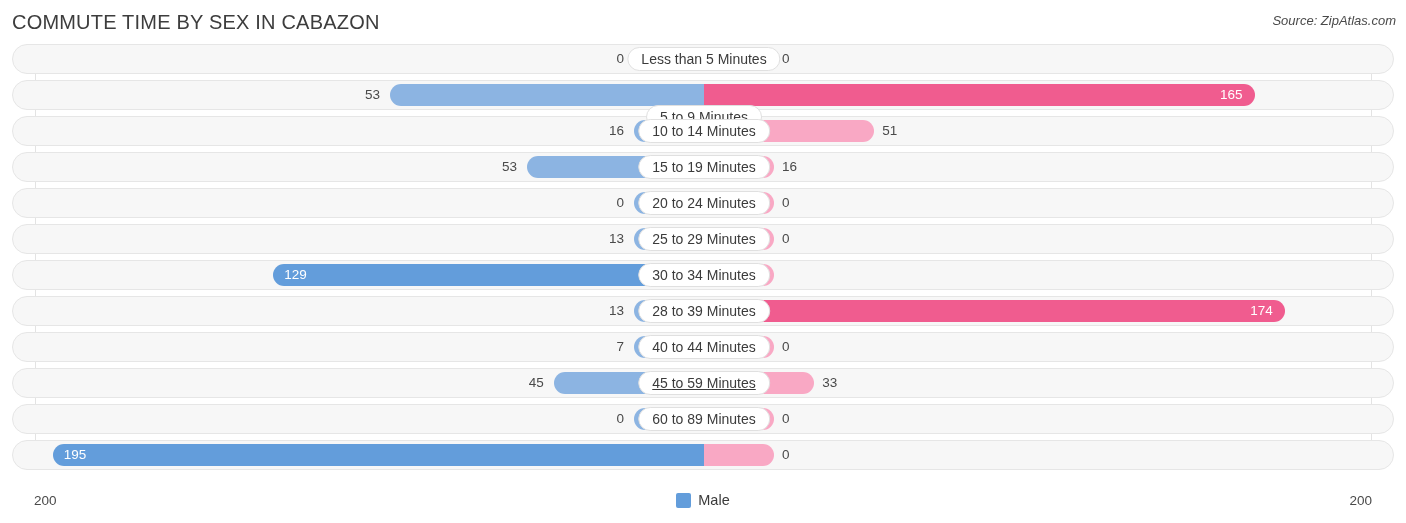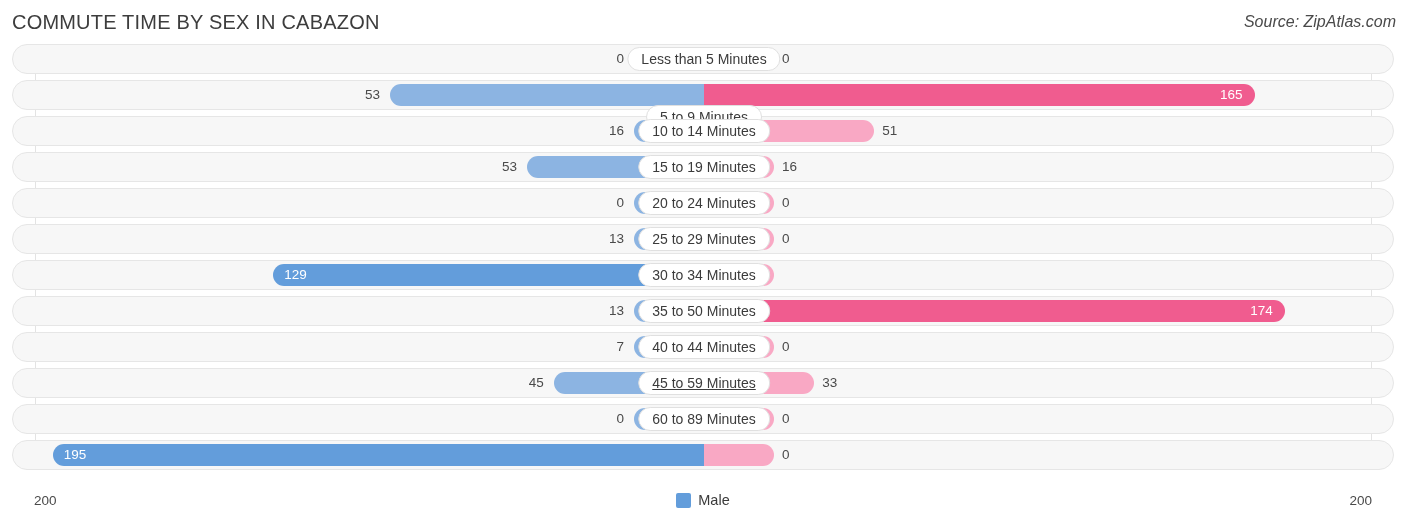--- a/index.html
+++ b/index.html
@@ -29,21 +29,21 @@
     font-size: 20px;
     letter-spacing: 0.2px;
     color: #3d3d3d;
     font-weight: 400;
     white-space: nowrap;
   }
   .source-note {
     position: absolute;
     right: 10px;
     top: 13px;
-    font-size: 16px;
+    font-size: 13px;
     font-style: italic;
     color: #4a4a4a;
     white-space: nowrap;
   }
 
   
   .plot {
     position: absolute;
     left: 0;
     top: 44px;
@@ -236,21 +236,21 @@
         <div class="bar bar-female" style="left: 691px; width: 70px;"></div>
         <div class="val val-male inside" style="left: 271.14px;">129</div>
         <div class="val val-female" style="left: 733px;">11</div>
         <div class="center-pill" style="left: 691px;">30 to 34 Minutes</div>
       </div>
       <div class="row">
         <div class="bar bar-male" style="left: 621px; width: 70px;"></div>
         <div class="bar bar-female hi" style="left: 691px; width: 581.16px;"></div>
         <div class="val val-male" style="right: 769px;">13</div>
         <div class="val val-female inside" style="left: 1237.16px;">174</div>
-        <div class="center-pill" style="left: 691px;">35 to 50 Minutes</div>
+        <div class="center-pill" style="left: 691px;">28 to 39 Minutes</div>
       </div>
       <div class="row">
         <div class="bar bar-male" style="left: 621px; width: 70px;"></div>
         <div class="bar bar-female" style="left: 691px; width: 70px;"></div>
         <div class="val val-male" style="right: 769px;">7</div>
         <div class="val val-female" style="left: 769px;">0</div>
         <div class="center-pill" style="left: 691px;">40 to 44 Minutes</div>
       </div>
       <div class="row">
         <div class="bar bar-male" style="left: 540.7px; width: 150.3px;"></div>

